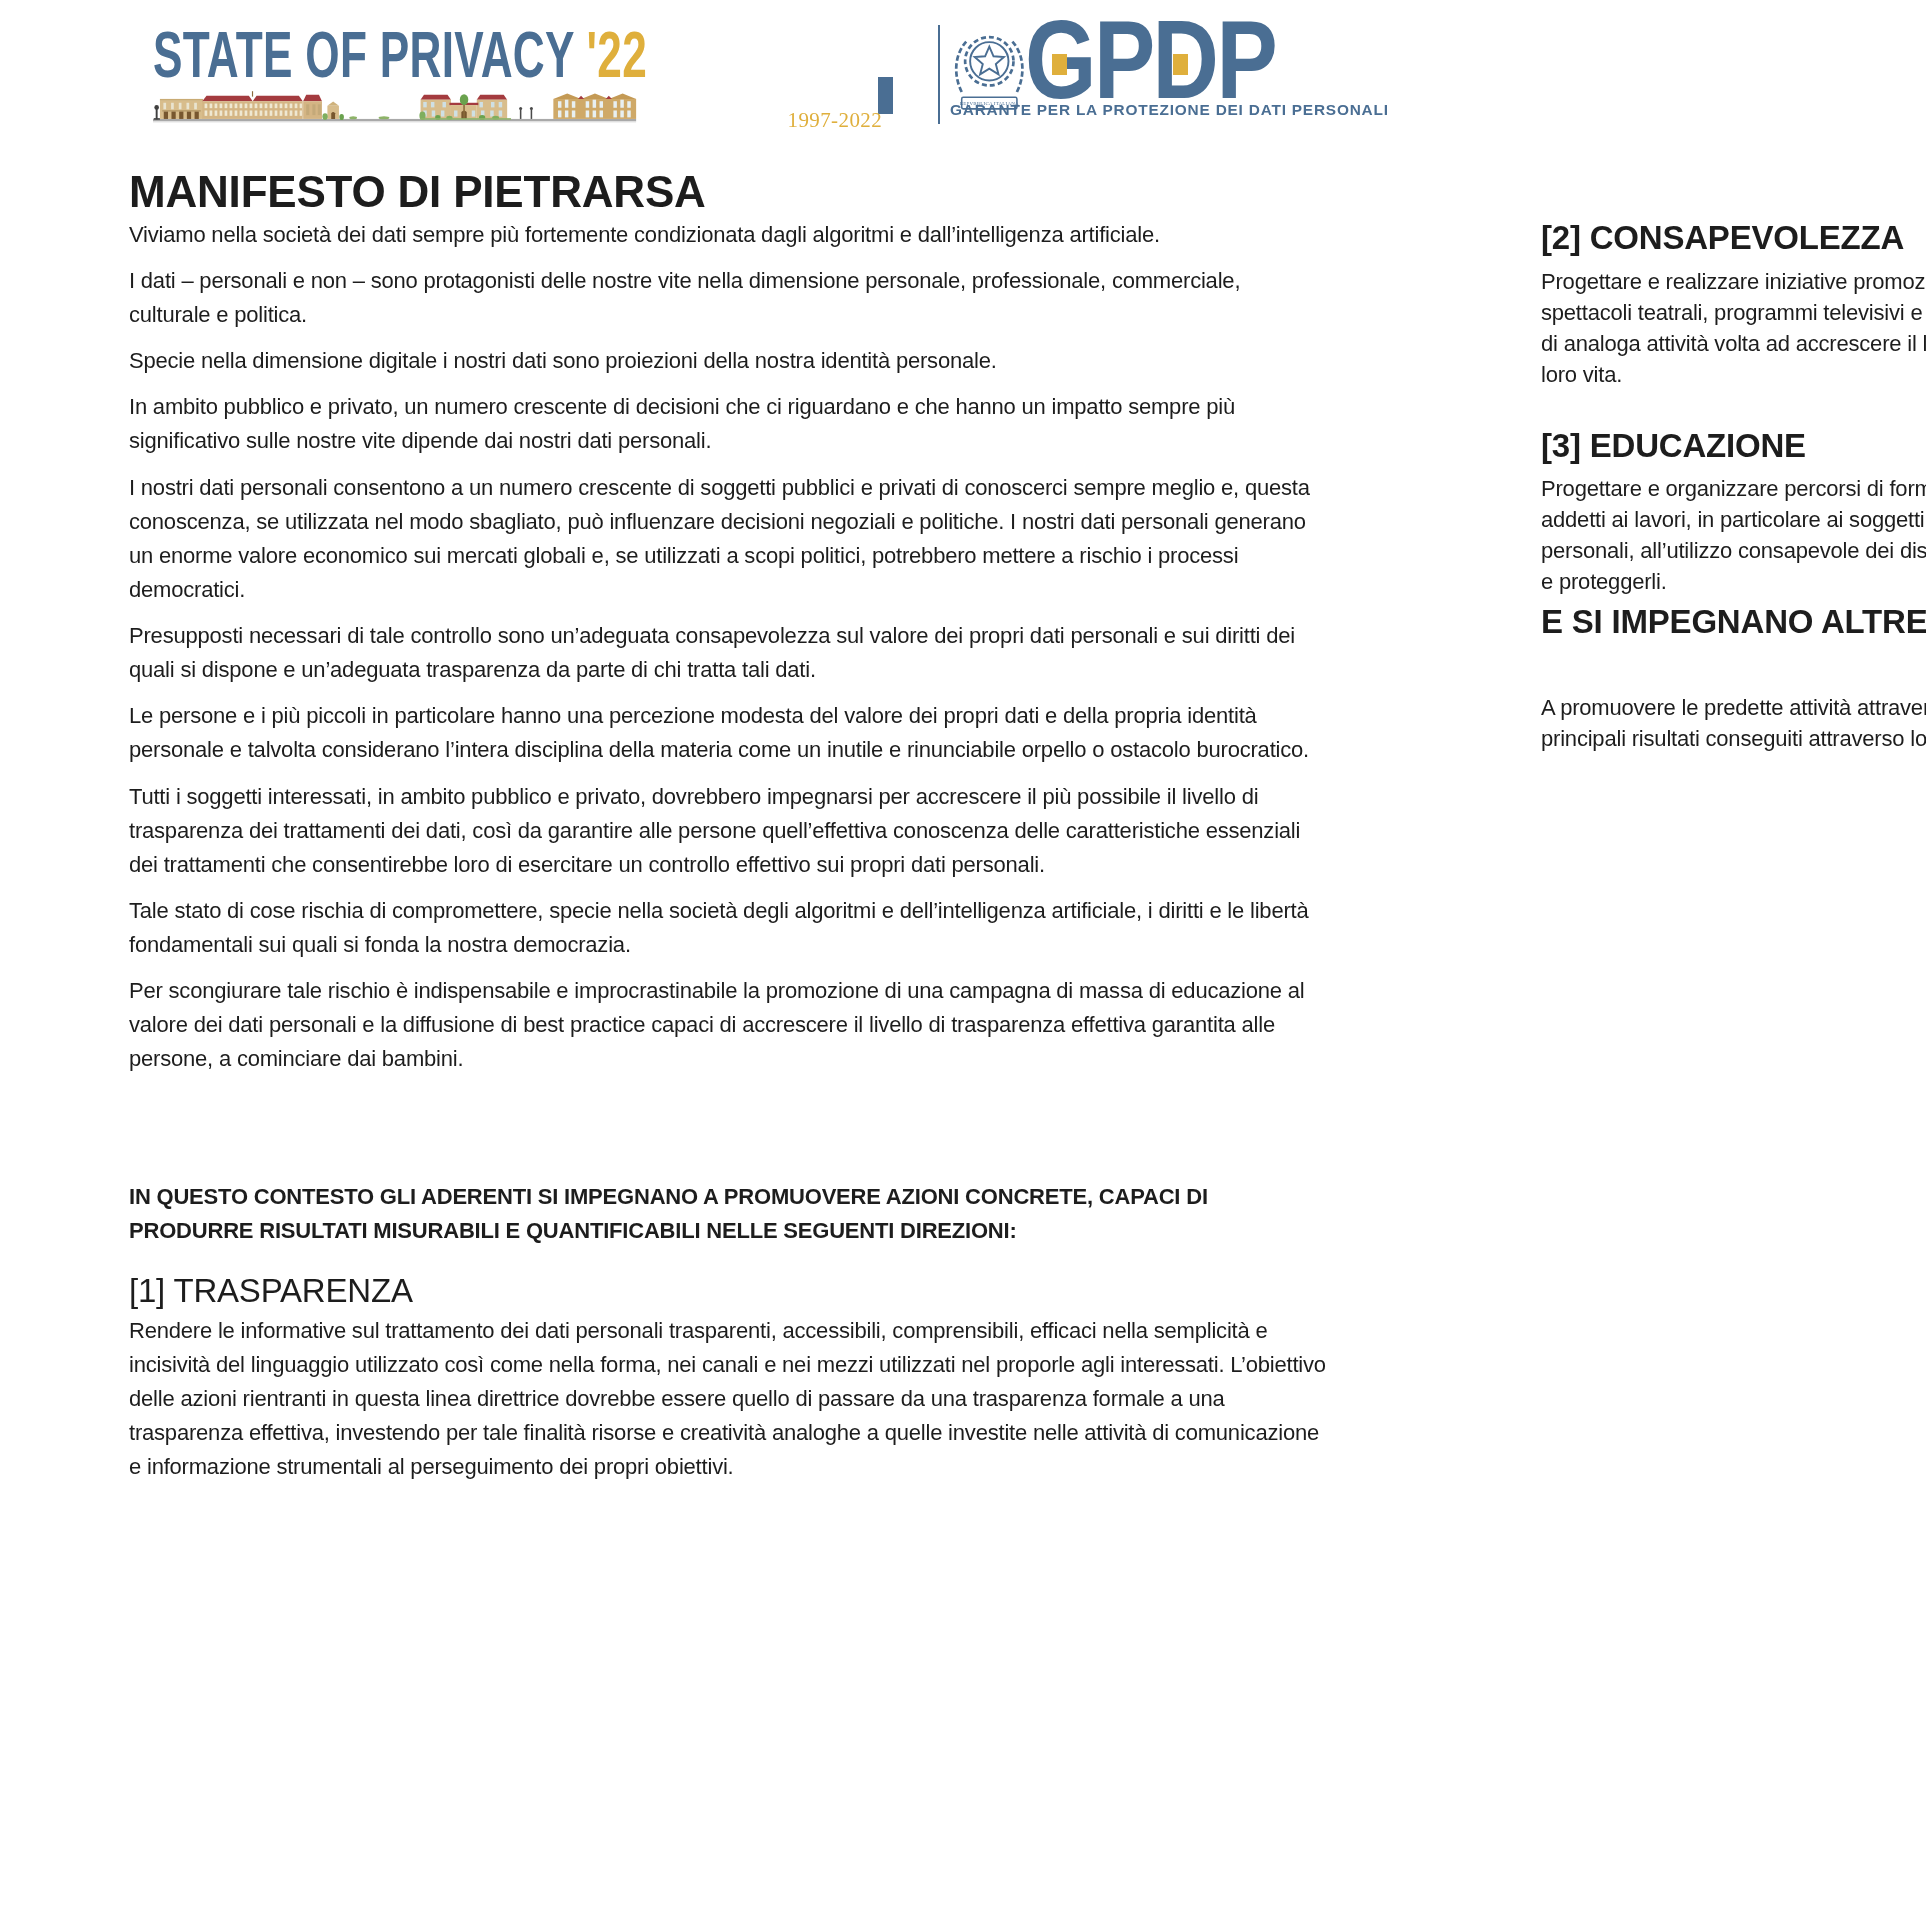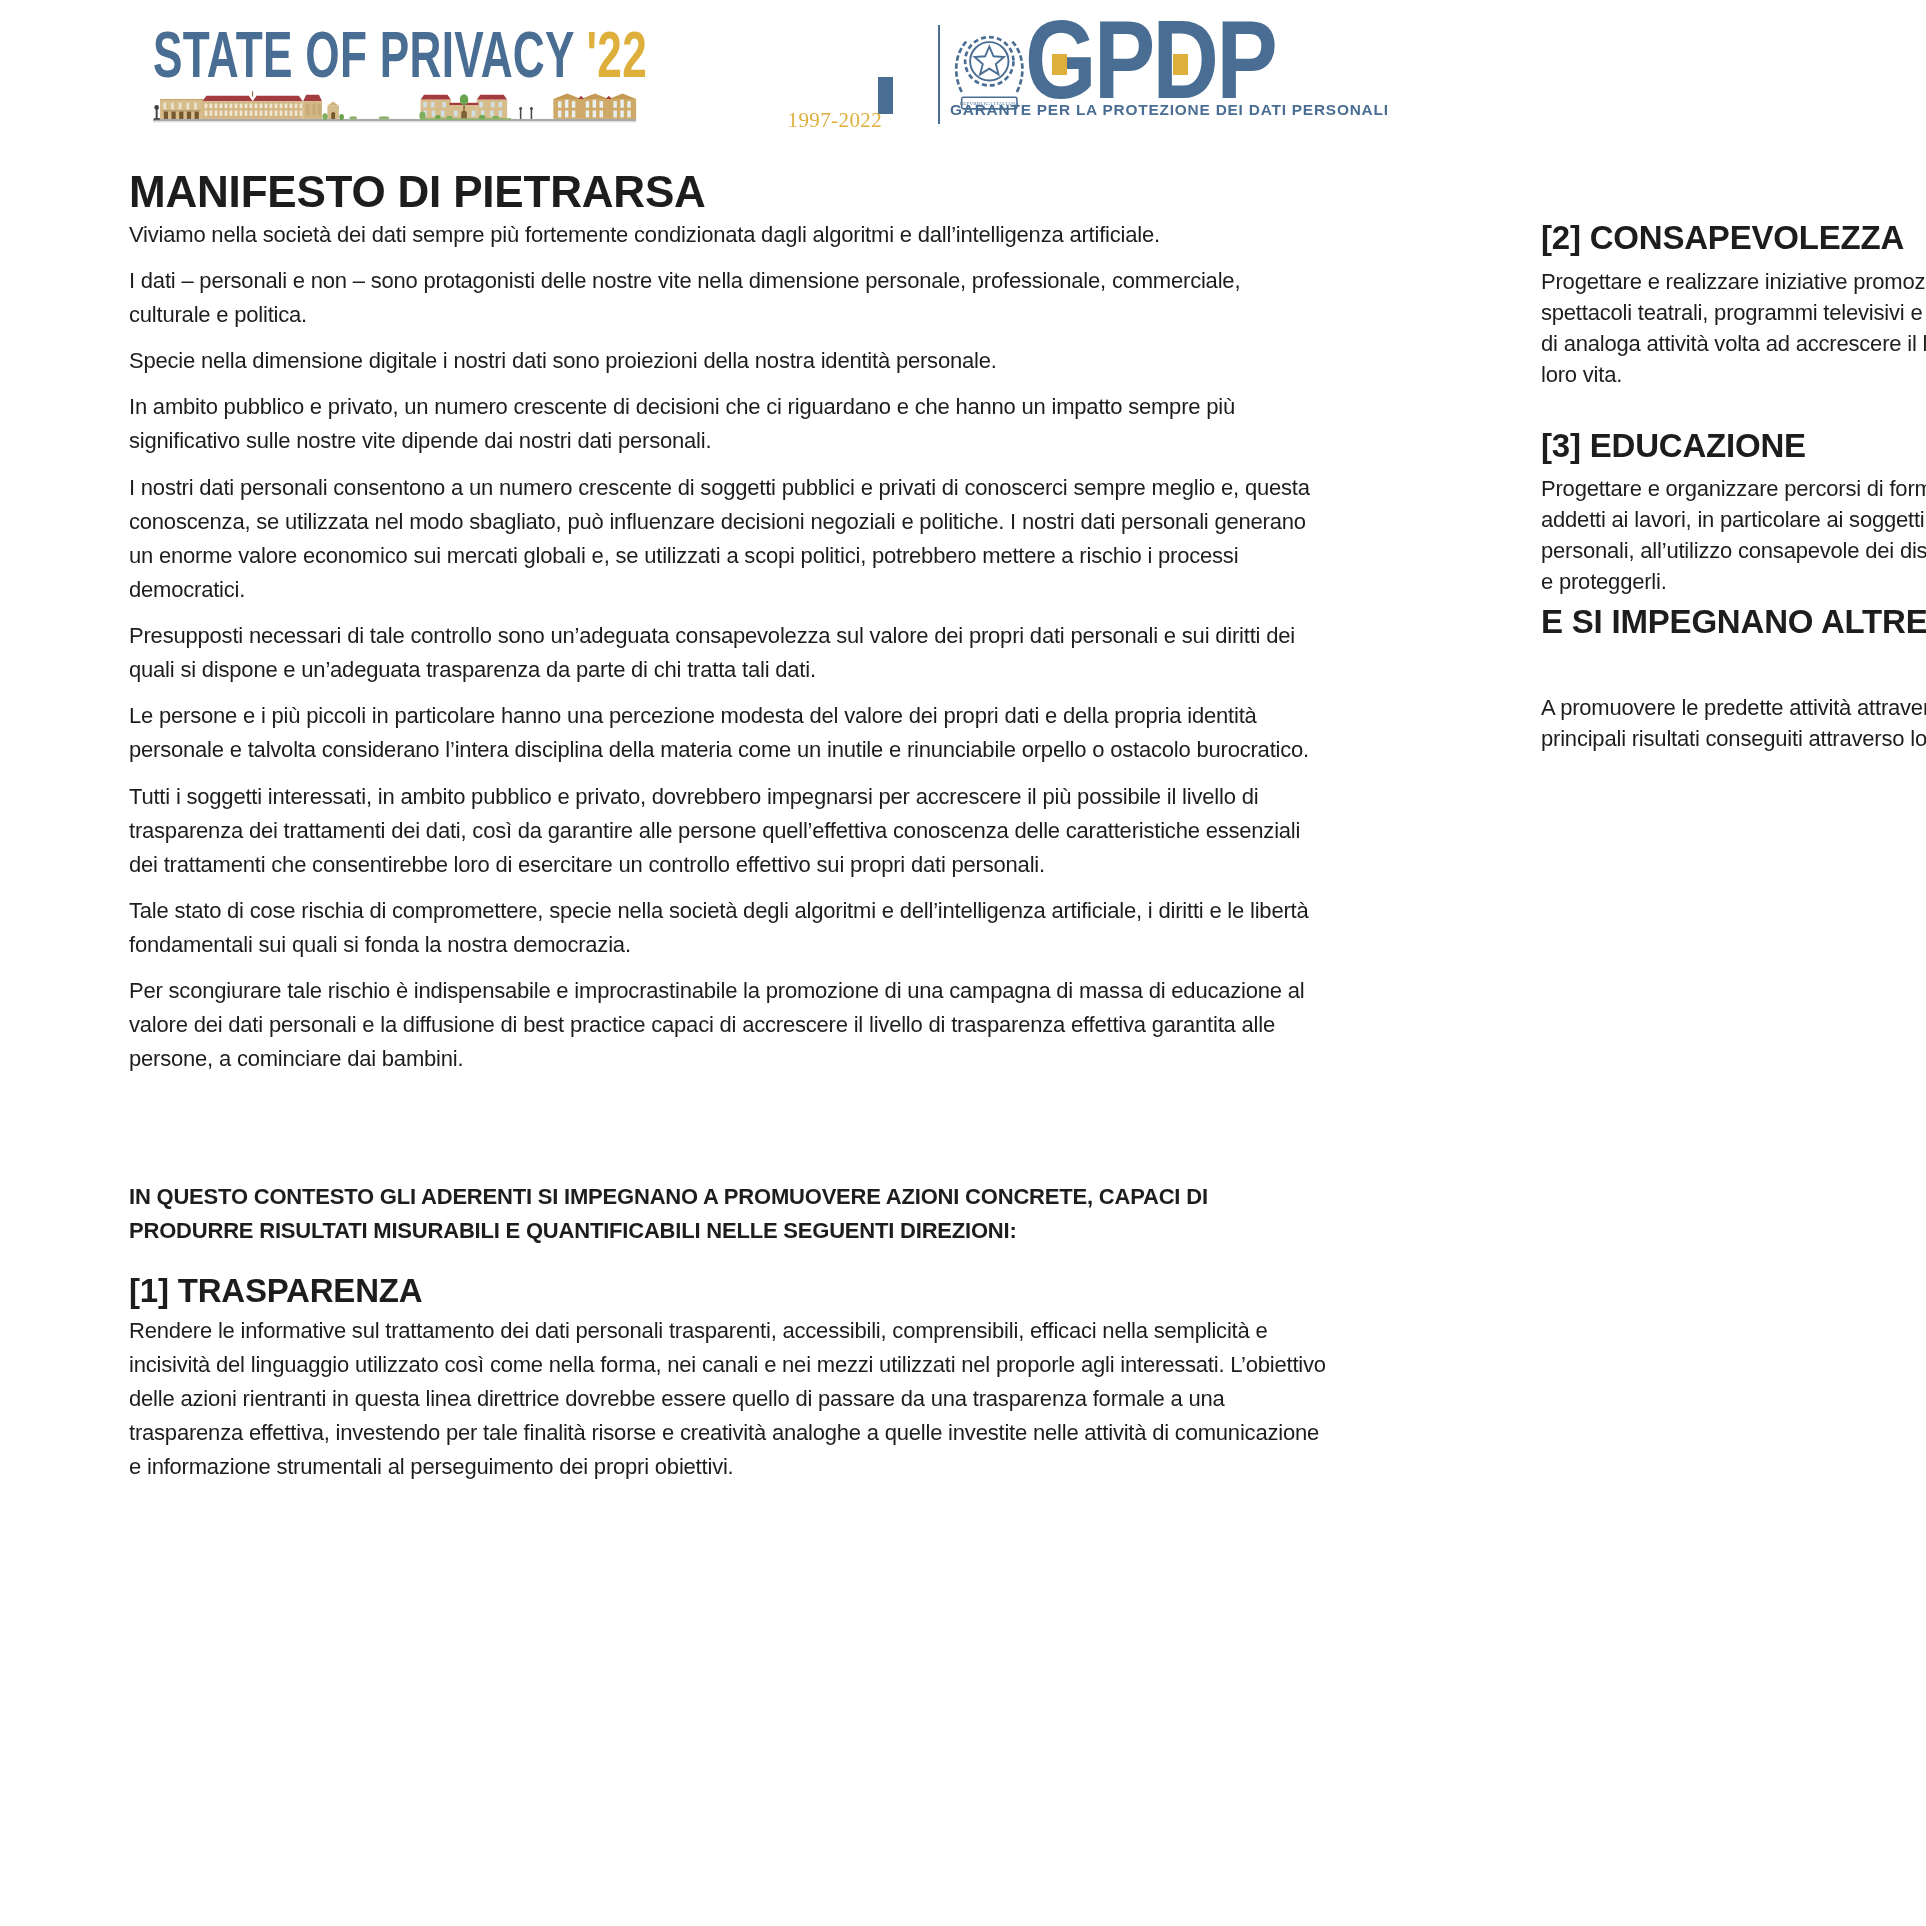--- a/index.html
+++ b/index.html
@@ -35,21 +35,21 @@
              font-size:15.4px;font-weight:bold;color:var(--blue);letter-spacing:0.8px;}
 
   
   :root{--blue:#4a6e93;--gold:#dfaf3c;--ink:#1d1d1d;}
   .col{position:absolute;color:var(--ink);font-size:22px;letter-spacing:-0.2px;text-align:left;}
   .col-left{left:129px;top:175px;width:1198px;line-height:34px;}
   .col-right{left:1541px;top:222px;width:1198px;line-height:31px;}
   .doc-title{font-weight:bold;margin:0 0 8.5px 0;}
   .col-left p{margin:0 0 12.3px 0;}
   .commitment{font-weight:bold;margin:104px 0 0 0 !important;}
-  .h-sec1{font-weight:bold;margin:26px 0 5.4px 0;}
+  .h-sec1{font-weight:normal;margin:26px 0 5.4px 0;}
   .col-left .sec1-body{margin:0;}
   .col-right .h-sec{font-weight:bold;margin:0 0 12.7px 0;}
   .col-right .h-sec.mt{margin-top:40px;}
   .col-right p{margin:0;}
   .h-closing{font-weight:bold;margin:8.9px 0 55px 0;}
 </style>
 </head>
 <body>
 
 <div class="page">

